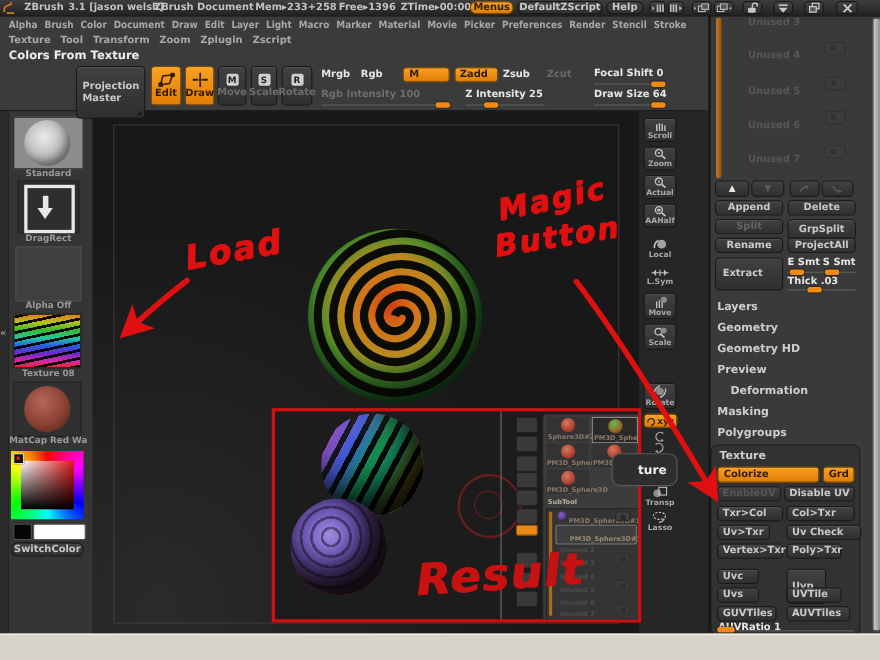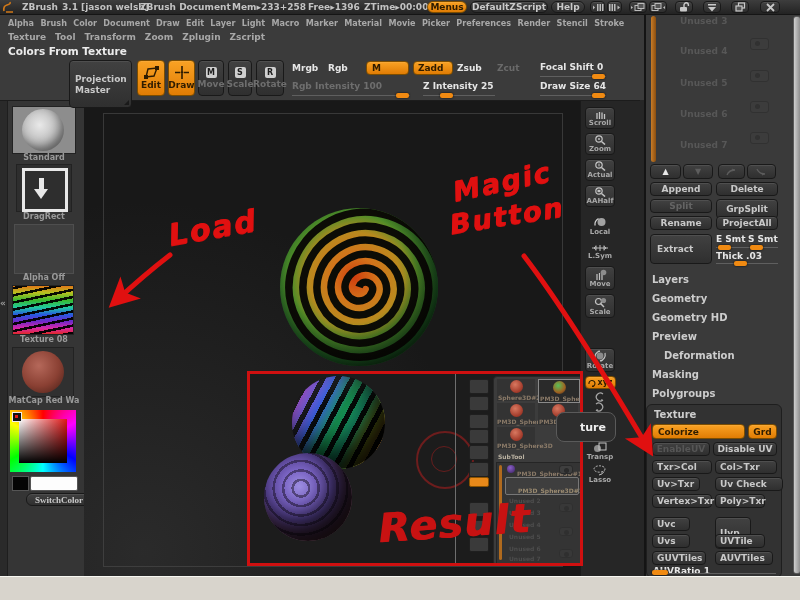--- a/index.html
+++ b/index.html
@@ -220,21 +220,21 @@
     <div class="thumb-label" style="left:-4px;top:296px;">MatCap Red Wa</div>
 
     <div class="abs" style="left:2px;top:310px;width:66px;height:62px;background:conic-gradient(#f00,#f0f,#00f,#0ff,#0f0,#ff0,#f00);">
       <div class="abs" style="left:9px;top:9px;width:48px;height:44px;background-image:linear-gradient(to top,#000,rgba(0,0,0,0)),linear-gradient(to right,#fff,#e01818);"></div>
       <div class="abs" style="left:2px;top:2px;width:8px;height:8px;background:#111;border:1px solid #eee;">
           <div style="position:absolute;left:1.5px;top:1.5px;width:3px;height:3px;background:#e01818;"></div>
         </div>
     </div>
     <div class="abs" style="left:4px;top:376px;width:15px;height:13px;background:#050505;border:1px solid #555;"></div>
     <div class="abs" style="left:22px;top:376px;width:46px;height:13px;background:#fdfdfd;border:1px solid #555;border-radius:2px;"></div>
-    <div class="zbtn" style="left:18px;top:393px;width:66px;height:13px;border-radius:6px;font-family:Liberation Serif, serif;">SwitchColor</div>
+    <div class="zbtn" style="left:2px;top:393px;width:66px;height:13px;border-radius:6px;">SwitchColor</div>
   </div>
 
   <div class="abs" style="left:84px;top:100px;width:496px;height:476px;background:#181818;z-index:1;">
     <div class="abs" style="left:0;top:0;width:100%;height:100%;background:radial-gradient(ellipse at 12% 95%,rgba(85,85,85,.30),rgba(0,0,0,0) 55%);"></div>
     <div class="abs" style="left:19px;top:13px;width:458px;height:452px;border:1px solid #4a4a4a;opacity:.65;"></div>
   </div>
 
   <div class="abs" style="left:278px;top:206px;width:162px;height:162px;z-index:2;">
     <svg width="162" height="162" viewBox="-81 -81 162 162">
       <defs>

